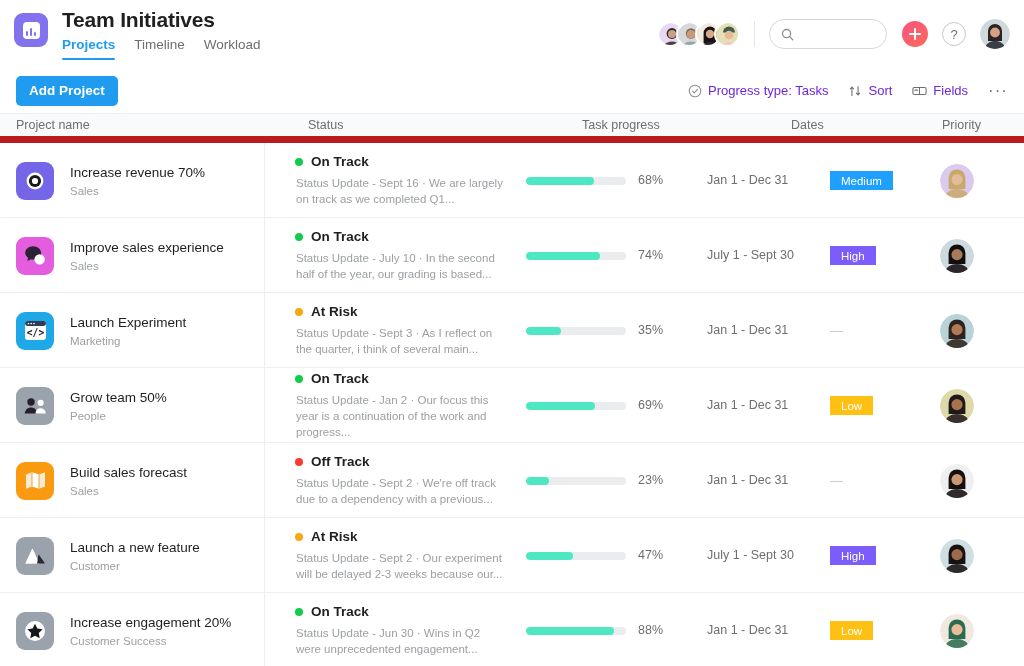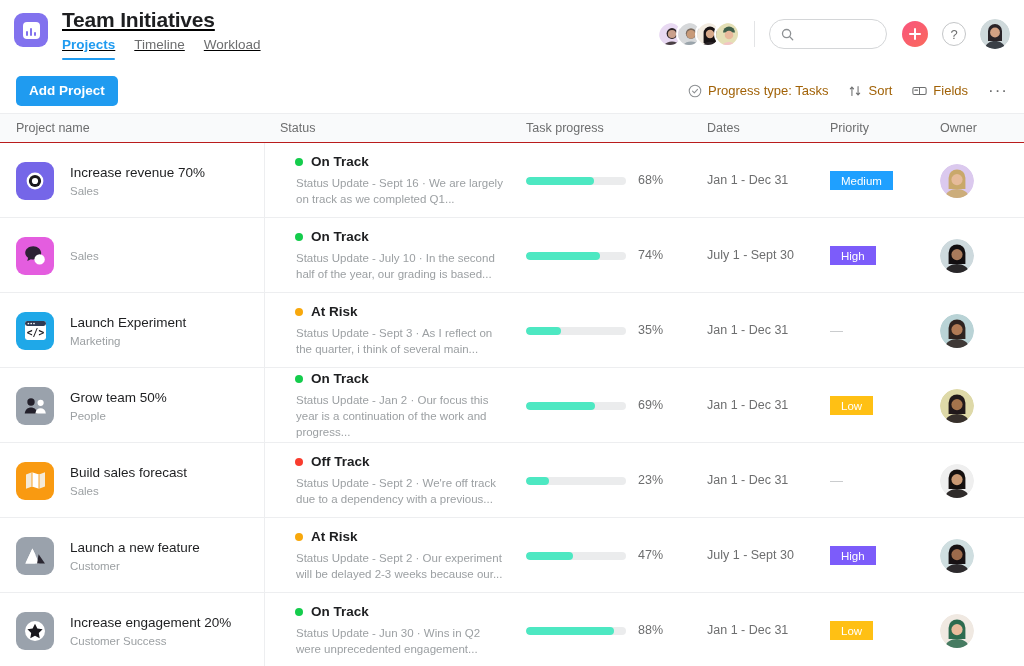--- a/index.html
+++ b/index.html
@@ -13,21 +13,21 @@
   }
   .app { width: 1024px; height: 666px; position: relative; display: flex; flex-direction: column; }
 
   
   .header {
     height: 68px; flex: 0 0 68px;
     display: flex; align-items: center;
     padding: 0 14px 0 14px;
     position: relative;
   }
-  .brand { display: flex; align-items: flex-start; text-decoration: underline; }
+  .brand { display: flex; align-items: flex-start; }
   .app-logo {
     width: 34px; height: 34px; border-radius: 9px;
     background: #8272ee;
     display: flex; align-items: center; justify-content: center;
     margin-top: 5px;
   }
   .app-logo .inner {
     width: 17px; height: 17px; border-radius: 4px; background: #ffffff;
     display: flex; align-items: flex-end; justify-content: center; padding-bottom: 3px; gap: 1.5px;
   }
@@ -107,30 +107,30 @@
     display: flex; align-items: center; padding: 0 16px;
   }
   .add-project-btn {
     background: #1f9bf0; color: #fff; border: none; border-radius: 5px;
     font-size: 13.5px; font-weight: bold; padding: 8px 13px; cursor: pointer;
     font-family: "Liberation Sans", sans-serif; line-height: 14px;
   }
   .toolbar-right { margin-left: auto; display: flex; align-items: center; gap: 20px; }
   .tb-item {
     display: flex; align-items: center; gap: 6px;
-    font-size: 13px; color: #a16207; cursor: pointer; white-space: nowrap;
+    font-size: 13px; color: #6d28d9; cursor: pointer; white-space: nowrap;
   }
   .tb-dots { font-size: 17px; color: #6d6e6f; cursor: pointer; letter-spacing: 1px; line-height: 10px; }
 
   
   .table { flex: 1; position: relative; overflow: hidden; }
   .thead {
     display: flex; height: 30px; align-items: center;
-    background: #f9fafb; border-top: 1px solid #edeef0; border-bottom: 1px solid #b91c1c;
-    font-size: 12.5px; color: #6d6e6f;
+    background: #f9fafb; border-top: 1px solid #edeef0; border-bottom: 7px solid #b91c1c;
+    font-size: 12.5px; color: #6d6e6f; gap: 28px;
   }
   .row {
     display: flex; height: 75px; align-items: flex-start;
     border-bottom: 1px solid #edeef0; background: #fff;
   }
   .c-name  { width: 264px; flex: none; padding-left: 16px; display: flex; align-items: center; }
   .c-status{ width: 253px; flex: none; padding-left: 31px; }
   .c-prog  { width: 190px; flex: none; padding-left: 9px; }
   .c-dates { width: 123px; flex: none; padding-left: 0px; }
   .c-prio  { width: 110px; flex: none; padding-left: 0px; }
@@ -379,20 +379,21 @@
         </div>
         <div class="row">
           <div class="c-name">
             <div class="proj-icon" style="background:#e45ddf">
               <svg width="22" height="21" viewBox="0 0 22 21">
                 <path d="M9.2 1.2C4.8 1.2 1.2 4.1 1.2 7.7c0 2 1.1 3.8 2.9 5l-.8 3.3 3.6-1.8c.7.15 1.5.23 2.3.23 4.4 0 8-2.9 8-6.5S13.6 1.2 9.2 1.2z" fill="#2d2135"></path>
                 <circle cx="15.6" cy="14.4" r="5.2" fill="#ffffff"></circle>
               </svg>
             </div>
             <div class="proj-text">
+              <div class="proj-name">Improve sales experience</div>
               <div class="proj-team">Sales</div>
             </div>
           </div>
           <div class="c-status">
             <div class="status-line">
               <span class="status-dot" style="background:#14cc4c"></span>
               <span class="status-label">On Track</span>
             </div>
             <div class="status-update">Status Update - July 10 · In the second half of the year, our grading is based...</div>
           </div>

